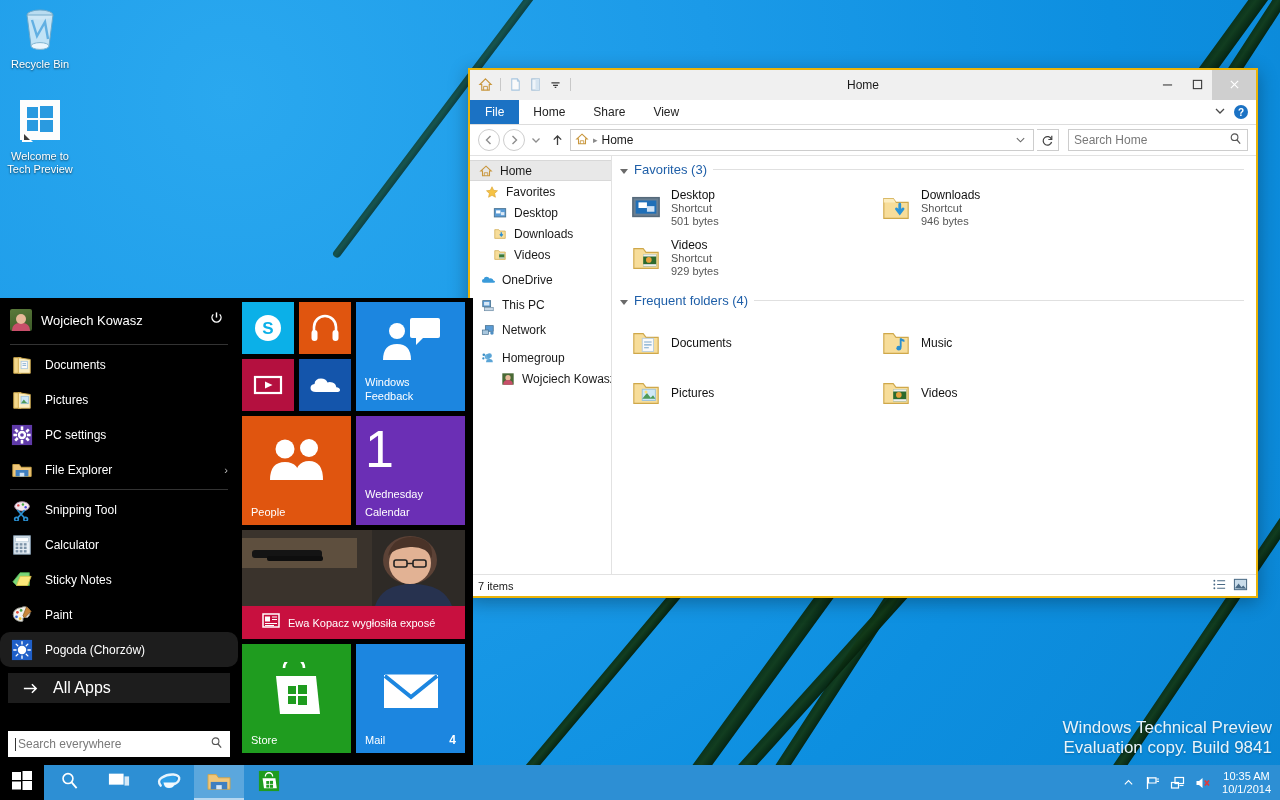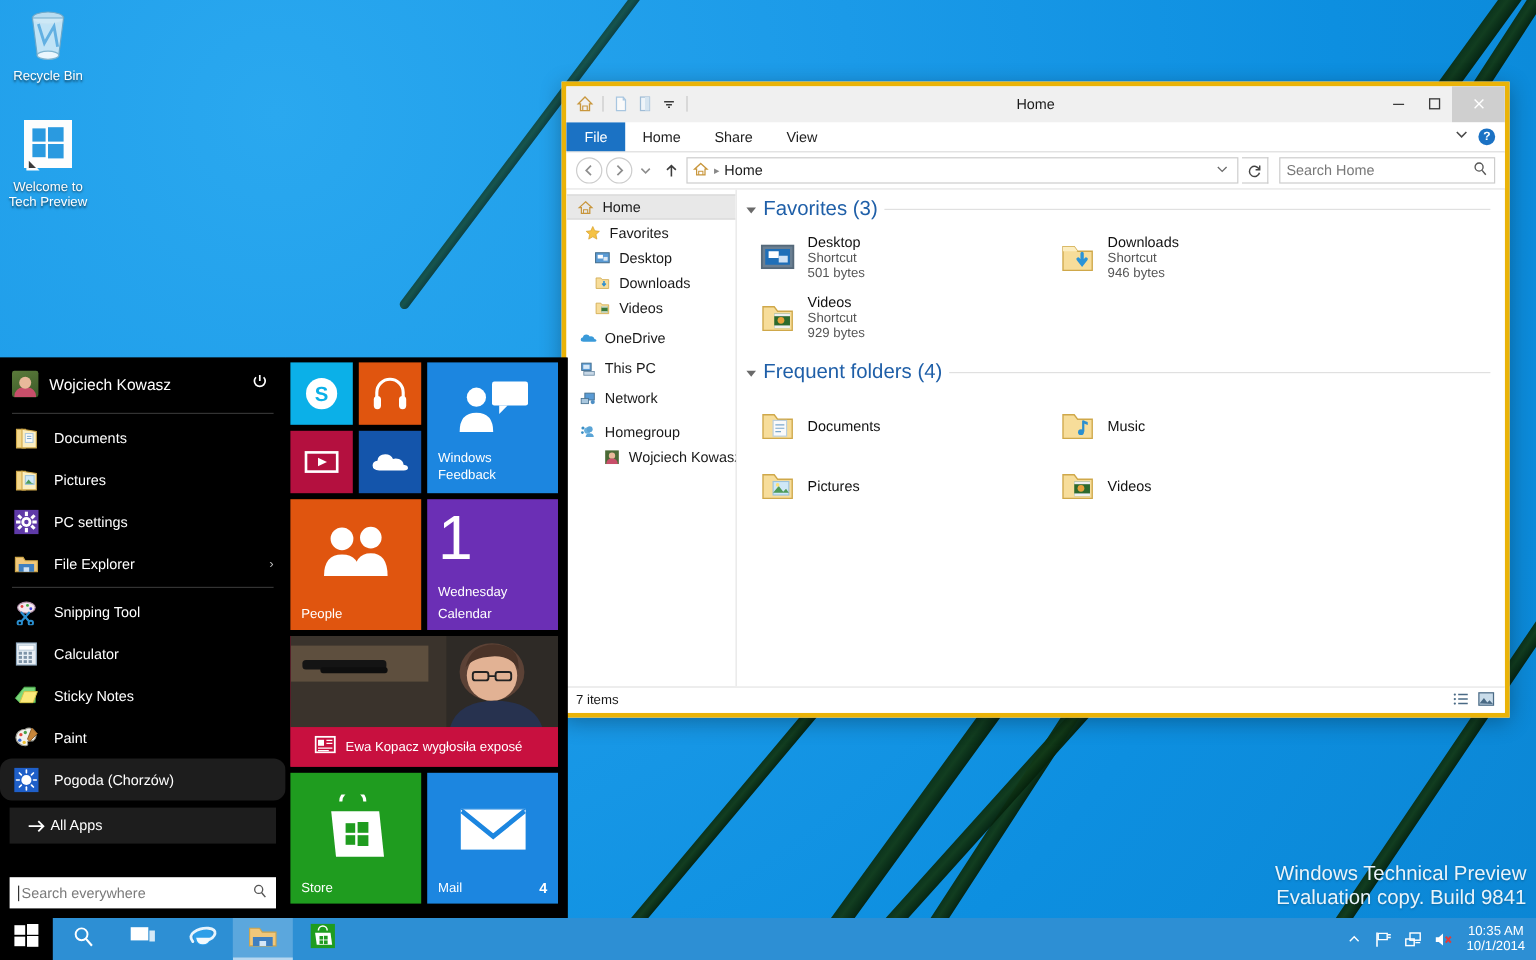--- a/index.html
+++ b/index.html
@@ -33,21 +33,21 @@
   .desk-icon {
     position: absolute; width: 80px; text-align: center;
     color: #fff; font-size: 11px; line-height: 13px;
     text-shadow: 0 1px 2px rgba(0,0,0,.65);
   }
   .desk-icon .glyph { display:block; height: 48px; margin: 0 auto 4px; }
 
   
   #explorer {
     position: absolute; left: 468px; top: 68px; width: 790px; height: 530px;
-    background: #fff; border: 4px solid #eab308;
+    background: #fff; border: 2px solid #eab308;
     box-shadow: 0 4px 18px rgba(0,0,0,.32);
     display: flex; flex-direction: column;
   }
   .titlebar {
     height: 30px; background: #f0f0f0; display: flex; align-items: center;
     position: relative; border-bottom: 1px solid #f0f0f0;
   }
   .qat { display: flex; align-items: center; gap: 3px; padding-left: 7px; }
   .qat .sep { width:1px; height:13px; background:#c8c8c8; margin:0 3px; }
   .qat-btn { width: 17px; height: 17px; display:flex; align-items:center; justify-content:center; }
@@ -89,21 +89,21 @@
   .nav-item { height:21px; display:flex; align-items:center; gap:6px; padding-left:8px; color:#1a1a1a; white-space:nowrap;}
   .nav-item.selected { background:#e8e8e8; border:1px solid #d8d8d8; border-left:none; border-right:none;}
   .nav-item.lvl1 { padding-left:22px; }
   .nav-item.lvl2 { padding-left:30px; }
   .nav-ico { width:16px;height:16px;display:flex;align-items:center;justify-content:center;flex:0 0 16px;}
 
   .content { flex:1; background:#fff; overflow:hidden; position:relative;}
   .group-head { display:flex; align-items:center; gap:6px; padding: 6px 0 4px 8px; }
   .group-tri { width:0;height:0;border-left:4px solid transparent;border-right:4px solid transparent;
                border-top:5px solid #6a6a6a; margin-top:3px;}
-  .group-title { font-size:17px; color:#1f5fa8; white-space:nowrap;}
+  .group-title { font-size:13px; color:#1f5fa8; white-space:nowrap;}
   .group-rule { flex:1; height:1px; background:#e0e0e0; margin-right:12px; }
   .tiles-grid { display:flex; flex-wrap:wrap; padding: 2px 0 0 14px; }
   .file-tile { width:250px; height:50px; display:flex; align-items:center; gap:9px; padding-left:4px;}
   .ft-ico { width:32px;height:32px;flex:0 0 32px;display:flex;align-items:center;justify-content:center;}
   .ft-txt { display:flex; flex-direction:column; justify-content:center; }
   .ft-name { font-size:12px; color:#111; line-height:14px;}
   .ft-sub { font-size:11px; color:#555; line-height:13px;}
 
   .statusbar { height:22px; border-top:1px solid #e2e2e2; display:flex; align-items:center;
                padding: 0 8px; font-size:11px; color:#1a1a1a; background:#fff;}
@@ -122,22 +122,22 @@
                     background:#e8b99a;}
   .sm-avatar::before{content:'';position:absolute;left:2px;bottom:0;width:18px;height:8px;border-radius:7px 7px 0 0;
                      background:#c84f6a;}
   .sm-username { color:#fff; font-size:13px; flex:1; }
   .sm-power { color:#fff; font-size:15px; padding-right:4px; }
   .sm-divider { height:1px; background:#333; margin: 2px 10px; }
   .sm-item { height:35px; display:flex; align-items:center; gap:11px; padding:0 10px; color:#fff; font-size:12px;}
   .sm-item.hl { background:#1d1d1d;border-radius:10px; }
   .sm-ico { width:24px;height:24px;flex:0 0 24px;display:flex;align-items:center;justify-content:center;}
   .sm-chev { margin-left:auto; color:#bdbdbd; font-size:11px; }
-  .sm-allapps { height:30px; display:flex; align-items:center; padding:0 10px; color:#fff;
-                font-size:12px; background:#1d1d1d; margin: 6px 8px 0 8px;}
+  .sm-allapps { height:30px; display:flex; align-items:center; gap:11px; padding:0 10px; color:#fff;
+                font-size:16px; background:#1d1d1d; margin: 6px 8px 0 8px;}
   .sm-search {
     position:absolute; left:8px; bottom:8px; width:222px; height:26px; background:#fff;
     display:flex; align-items:center; padding: 0 7px; font-size:12px; color:#7a7a7a;
   }
   .sm-caret { width:1px; height:13px; background:#333; margin-right:2px; }
 
   .sm-right { flex:1; background:#000; padding: 6px 6px 0 2px; position:relative;}
   .tile { position:absolute; display:flex; color:#fff; overflow:hidden; }
   .tile-label { position:absolute; left:9px; bottom:6px; font-size:11px; color:#fff; line-height:13px;}
   .tile-count { position:absolute; right:9px; bottom:6px; font-size:12px; color:#fff; font-weight:bold;}

